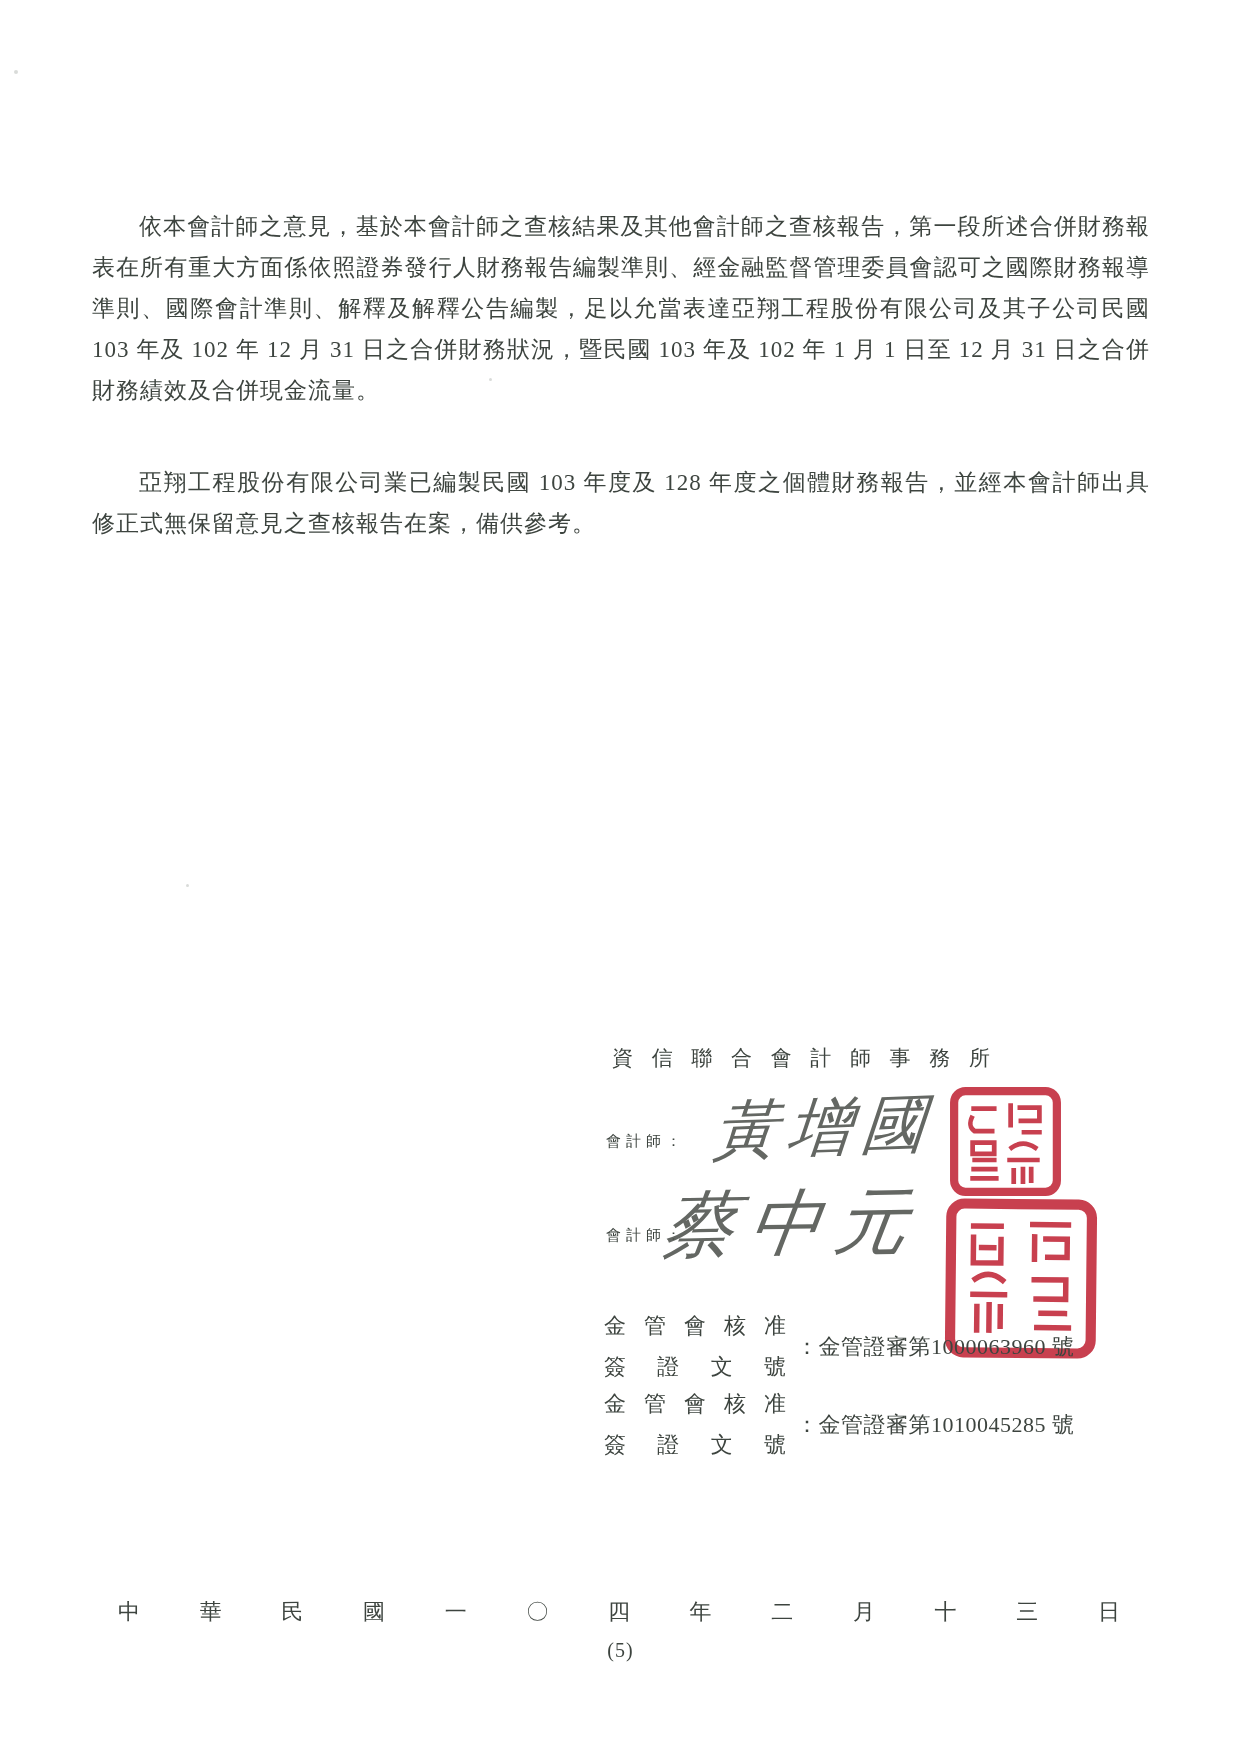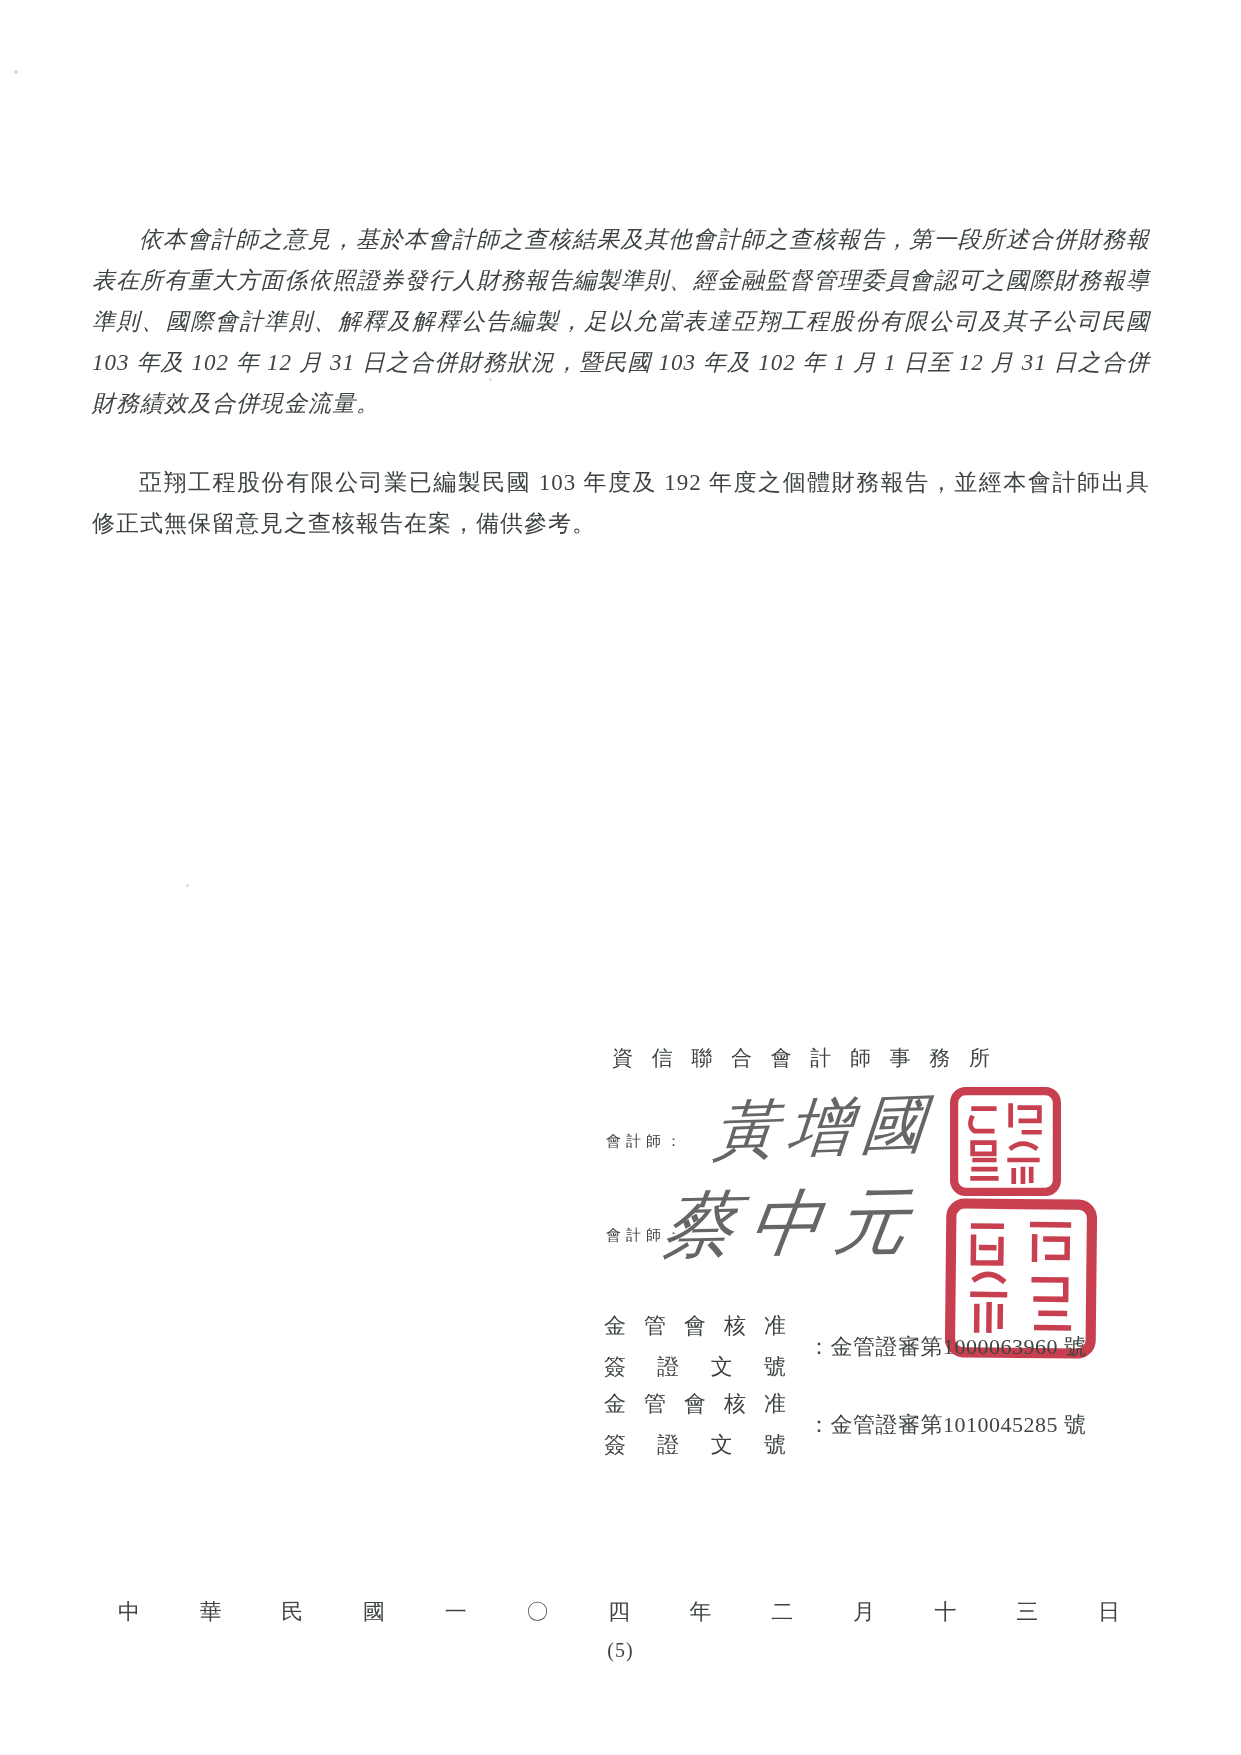--- a/index.html
+++ b/index.html
@@ -10,21 +10,21 @@
     color:var(--ink,#3d443f);
   }
   .page { position:absolute; inset:0; background:var(--paper,#ffffff); }
 
   
   .para {
     position:absolute; left:92px; width:1058px;
     font-size:23px; line-height:41px; letter-spacing:1px;
     text-align:justify; text-indent:47px;
   }
-  .para-1 { top:219px;font-style:italic; }
+  .para-1 { top:206px; }
   .para-2 { top:462px; }
 
   
   .firm {
     position:absolute; left:612px; top:1044px; width:378px;
     display:flex; justify-content:space-between; font-size:21px;
   }
 
   
   .acct-label {
@@ -50,21 +50,21 @@
   }
   .seal1 { left:949px; top:1086px; width:113px; height:111px; }
   .seal2 { left:944px; top:1198px; width:154px; height:161px; transform:rotate(.6deg); }
 
   
   .approval { position:absolute; left:604px; display:flex; align-items:center; }
   .approval1 { top:1314px; }
   .approval2 { top:1392px; }
   .app-label { width:182px; display:flex; flex-direction:column; gap:17px; font-size:22px; }
   .app-line { display:flex; justify-content:space-between; line-height:24px; }
-  .app-value { margin-left:22px; font-size:22px; letter-spacing:.5px; white-space:nowrap; }
+  .app-value { margin-left:10px; font-size:22px; letter-spacing:.5px; white-space:nowrap; }
 
   
   .dateline {
     position:absolute; left:118px; top:1597px; width:1002px;
     display:flex; justify-content:space-between; font-size:22px;
   }
   .pagenum {
     position:absolute; left:0; top:1639px; width:100%;
     text-align:center; font-size:20px; letter-spacing:1px;
   }
@@ -76,21 +76,21 @@
   .speck.s2 { left:489px; top:378px; width:3px; height:3px; }
   .speck.s3 { left:186px; top:884px; width:3px; height:3px; }
 </style>
 </head>
 <body>
 
 <div class="page">
 
   <p class="para para-1">依本會計師之意見，基於本會計師之查核結果及其他會計師之查核報告，第一段所述合併財務報表在所有重大方面係依照證券發行人財務報告編製準則、經金融監督管理委員會認可之國際財務報導準則、國際會計準則、解釋及解釋公告編製，足以允當表達亞翔工程股份有限公司及其子公司民國 103 年及 102 年 12 月 31 日之合併財務狀況，暨民國 103 年及 102 年 1 月 1 日至 12 月 31 日之合併財務績效及合併現金流量。</p>
 
-  <p class="para para-2">亞翔工程股份有限公司業已編製民國 103 年度及 192 年度之個體財務報告，並經本會計師出具修正式無保留意見之查核報告在案，備供參考。</p>
+  <p class="para para-2">亞翔工程股份有限公司業已編製民國 103 年度及 128 年度之個體財務報告，並經本會計師出具修正式無保留意見之查核報告在案，備供參考。</p>
 
   <div class="firm">
       <span>資</span>
       <span>信</span>
       <span>聯</span>
       <span>合</span>
       <span>會</span>
       <span>計</span>
       <span>師</span>
       <span>事</span>

